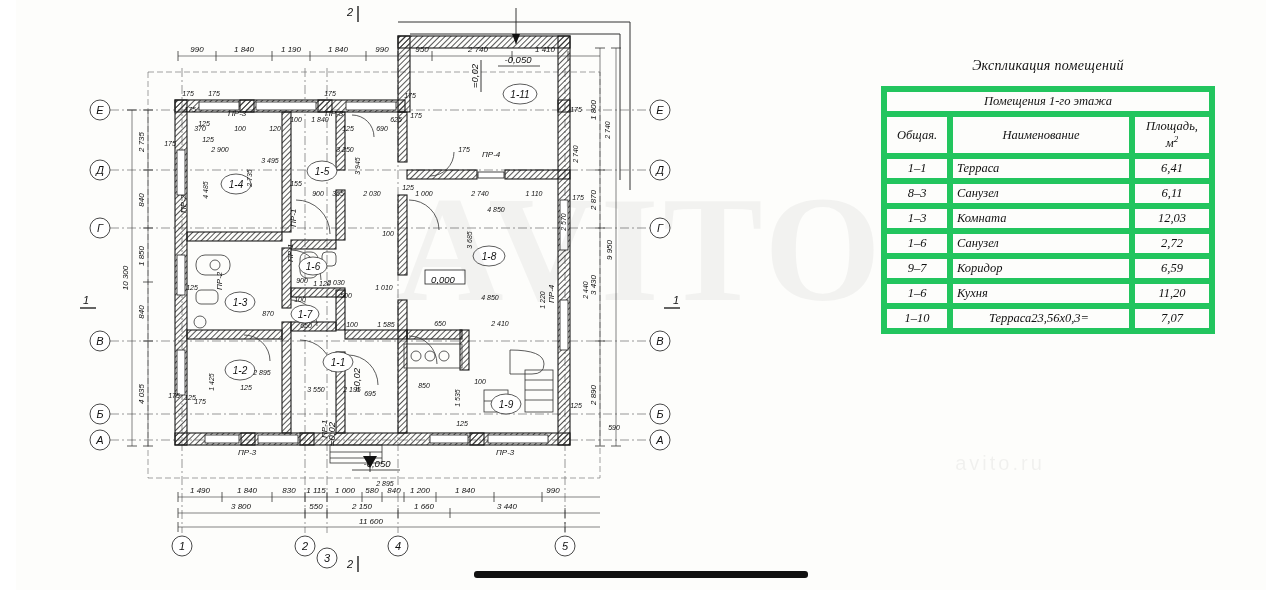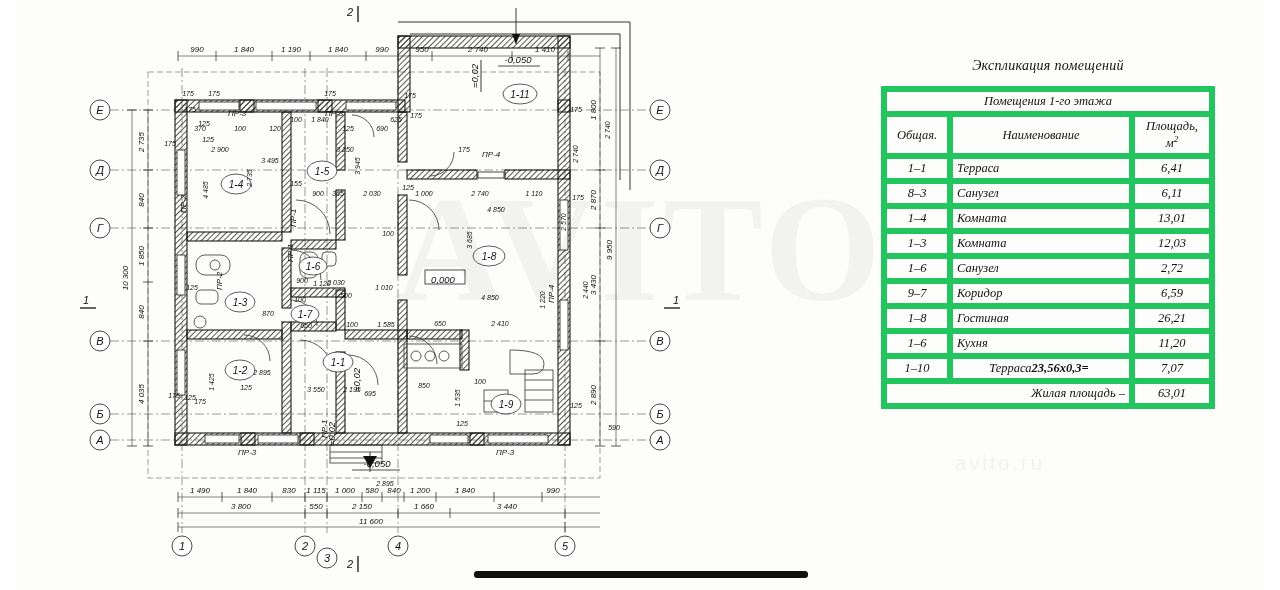--- a/index.html
+++ b/index.html
@@ -49,21 +49,21 @@
     color:#111;
   }
   table.expl th{font-weight:400;text-align:center;}
   .hdr-span{font-size:13px;}
   .col-oboz{width:52px;text-align:center;}
   .col-name{text-align:left;padding-left:10px;}
   .col-area{width:66px;text-align:center;}
   .sup{font-size:9px;vertical-align:super;}
   .row-h{height:19px;}
   .nm-inner{display:flex;justify-content:center;}
-  .nm-extra{font-style:italic;padding-right:4px;font-weight:bold;}
+  .nm-extra{font-style:italic;padding-right:4px;}
   .sum-label{text-align:right;padding-right:10px;font-style:italic;}
   
   .bottom-bar{
     position:absolute;left:474px;bottom:12px;width:334px;height:7px;
     background:#111;border-radius:3px;z-index:60;
   }
   .side-fade-l{position:absolute;left:0;top:0;width:16px;height:590px;background:#fff;z-index:55;}
   .side-fade-r{position:absolute;right:0;top:0;width:14px;height:590px;background:#fff;z-index:55;}
   text{font-family:"Liberation Sans", sans-serif;}
 </style>
@@ -552,63 +552,49 @@
           <td class="col-oboz">1–1</td>
           <td class="col-name">Терраса</td>
           <td class="col-area">6,41</td>
         </tr>
         <tr class="row-h">
           <td class="col-oboz">8–3</td>
           <td class="col-name">Санузел</td>
           <td class="col-area">6,11</td>
         </tr>
         <tr class="row-h">
-          <td class="col-oboz">1–4</td>
-          <td class="col-name">Комната</td>
-          <td class="col-area">13,01</td>
-        </tr>
-        <tr class="row-h">
           <td class="col-oboz">1–3</td>
           <td class="col-name">Комната</td>
           <td class="col-area">12,03</td>
         </tr>
         <tr class="row-h">
           <td class="col-oboz">1–6</td>
           <td class="col-name">Санузел</td>
           <td class="col-area">2,72</td>
         </tr>
         <tr class="row-h">
           <td class="col-oboz">9–7</td>
           <td class="col-name">Коридор</td>
           <td class="col-area">6,59</td>
-        </tr>
-        <tr class="row-h">
-          <td class="col-oboz">1–8</td>
-          <td class="col-name">Гостиная</td>
-          <td class="col-area">26,21</td>
         </tr>
         <tr class="row-h">
           <td class="col-oboz">1–6</td>
           <td class="col-name">Кухня</td>
           <td class="col-area">11,20</td>
         </tr>
         <tr class="row-h">
           <td class="col-oboz">1–10</td>
           <td class="col-name">
             <span class="nm-inner">
               <span>Терраса</span>
               <span class="nm-extra">23,56х0,3=</span>
             </span>
           </td>
           <td class="col-area">7,07</td>
         </tr>
-        <tr class="row-h">
-          <td colspan="2" class="sum-label">Жилая площадь –</td>
-          <td class="col-area">63,01</td>
-        </tr>
       </tbody>
     </table>
   </div>
 
   <svg class="watermark" width="1280" height="590">
     <text class="wm-text" x="640" y="300" text-anchor="middle">AVITO</text>
     <text class="wm-small" x="1000" y="470" text-anchor="middle">avito.ru</text>
   </svg>
 
   <div class="side-fade-l"></div>

